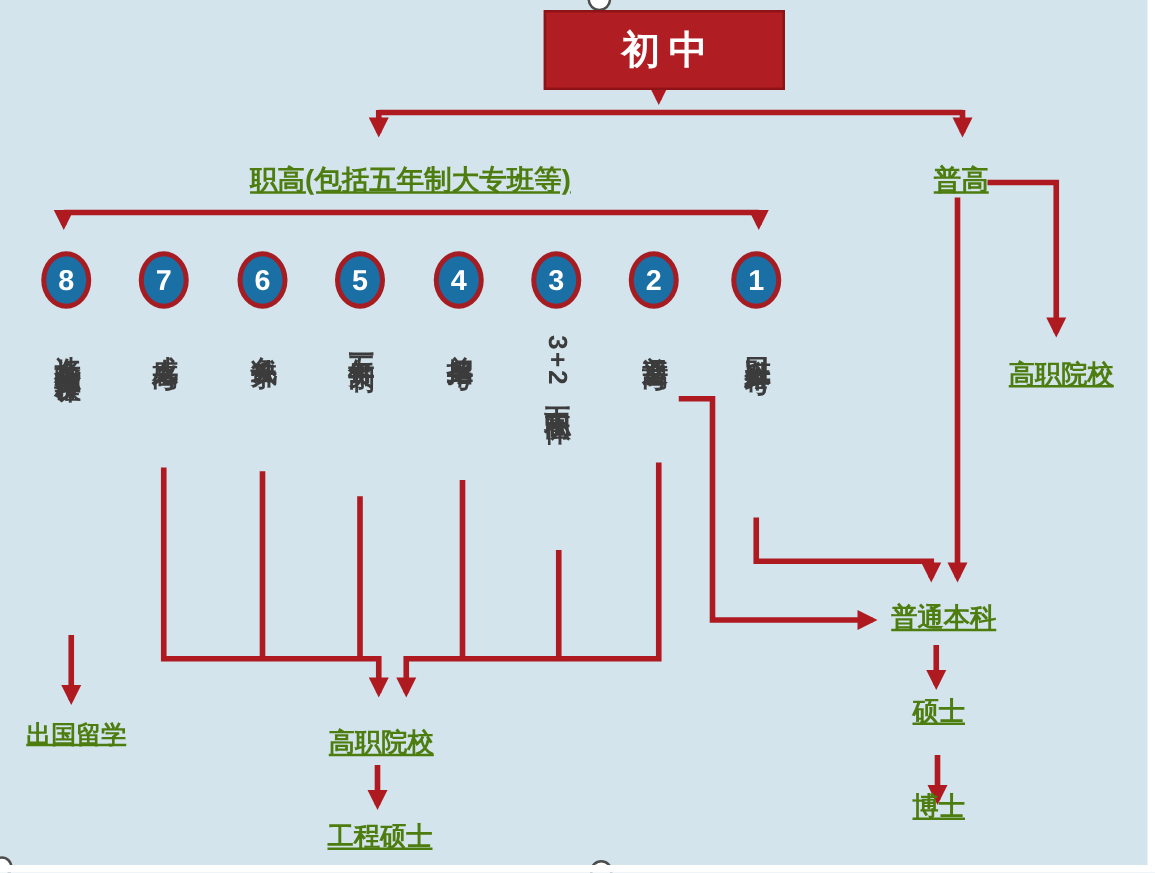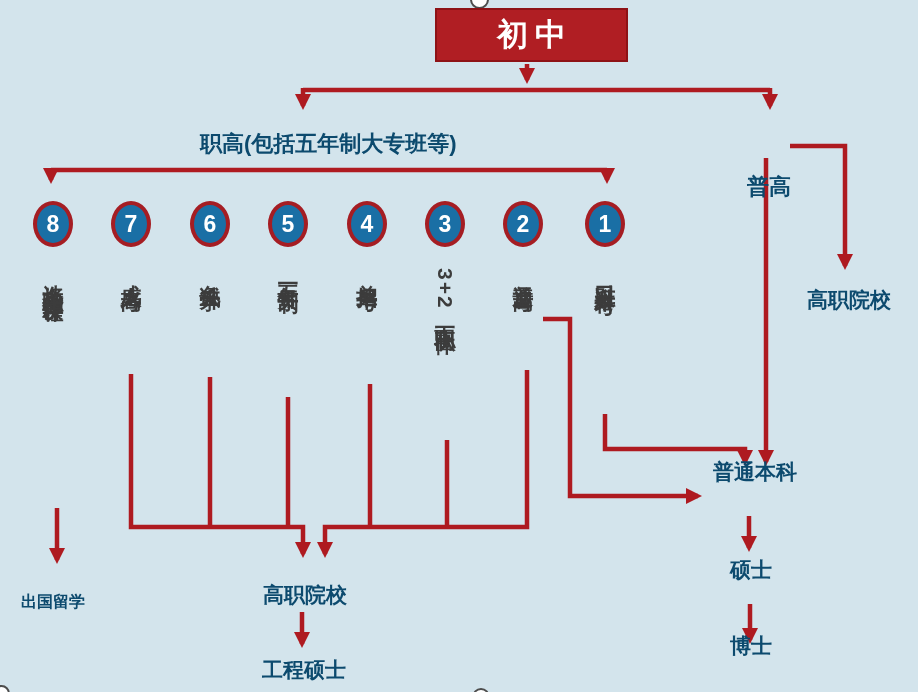--- a/index.html
+++ b/index.html
@@ -6,29 +6,29 @@
   #stage{
     position:relative;
     width:924px;height:698px;
     background:#d3e4ec;
     overflow:hidden;
     font-family:"Liberation Sans",sans-serif;
     color:#3c3c3c;
   }
   #wires{position:absolute;left:0;top:0;width:924px;height:698px;}
   .box-root{
-    position:absolute;left:435px;top:8px;width:193px;height:54px;
+    position:absolute;left:435px;top:8px;width:193px;height:64px;
     background:#b01e23;border:2px solid #8e1216;box-sizing:border-box;
     display:flex;align-items:center;justify-content:center;
     color:#ffffff;font-size:31px;font-weight:700;letter-spacing:7px;
     text-indent:7px;
   }
   .hlabel{
-    position:absolute;font-size:21px;font-weight:700;color:#0c4a6e;
-    white-space:nowrap;line-height:1.1;
+    position:absolute;font-size:21px;font-weight:700;color:#4d7c0f;
+    white-space:nowrap;line-height:1.1;text-decoration:underline;
   }
   .vlabel{
     position:absolute;top:268px;width:30px;
     writing-mode:vertical-rl;text-orientation:upright;
     font-size:21px;font-weight:700;color:#3c3c3c;
     letter-spacing:2px;line-height:30px;text-align:left;
     white-space:nowrap;
   }
   .vlabel.mixed{text-orientation:mixed;}
   .circle{
@@ -88,21 +88,21 @@
       <path d="M749,516 V548" marker-end="url(#arr)"></path>
       <path d="M750,604 V640" marker-end="url(#arr)"></path>
     </g>
   </svg>
 
   <div class="box-root">
     <span>初中</span>
   </div>
 
   <div class="hlabel" style="left:200px;top:132px;font-size:22px;">职高(包括五年制大专班等)</div>
-  <div class="hlabel" style="left:747px;top:132px;font-size:22px;margin-top:43px;">普高</div>
+  <div class="hlabel" style="left:747px;top:132px;font-size:22px;">普高</div>
 
   <div class="circle" style="left:33px;">
       <span>8</span>
     </div>
   <div class="circle" style="left:111px;">
       <span>7</span>
     </div>
   <div class="circle" style="left:190px;">
       <span>6</span>
     </div>
@@ -124,24 +124,24 @@
 
   <div class="vlabel" style="left:38px;">选择中外合作办学课程</div>
   <div class="vlabel" style="left:116px;">成人高考</div>
   <div class="vlabel" style="left:195px;">免试升学</div>
   <div class="vlabel" style="left:273px;">五年一贯制</div>
   <div class="vlabel" style="left:352px;">单招单考</div>
   <div class="vlabel mixed" style="left:430px;">3+2中高职一体</div>
   <div class="vlabel" style="left:508px;">普通高考</div>
   <div class="vlabel" style="left:590px;">对口升本科考</div>
 
-  <div class="hlabel" style="left:21px;top:593px;font-size:16px;">出国留学</div>
+  <div class="hlabel" style="left:21px;top:577px;font-size:20px;">出国留学</div>
   <div class="hlabel" style="left:263px;top:583px;">高职院校</div>
   <div class="hlabel" style="left:262px;top:658px;">工程硕士</div>
-  <div class="hlabel" style="left:713px;top:460px;text-align:right;">普通本科</div>
+  <div class="hlabel" style="left:713px;top:483px;text-align:right;">普通本科</div>
   <div class="hlabel" style="left:730px;top:558px;">硕士</div>
   <div class="hlabel" style="left:730px;top:634px;">博士</div>
   <div class="hlabel" style="left:807px;top:288px;">高职院校</div>
 
   <div class="deco" style="left:472px;top:688px;width:18px;height:18px;"></div>
   <div class="edge-band-right"></div>
   <div class="edge-band-bottom"></div>
 
 </div>
 

